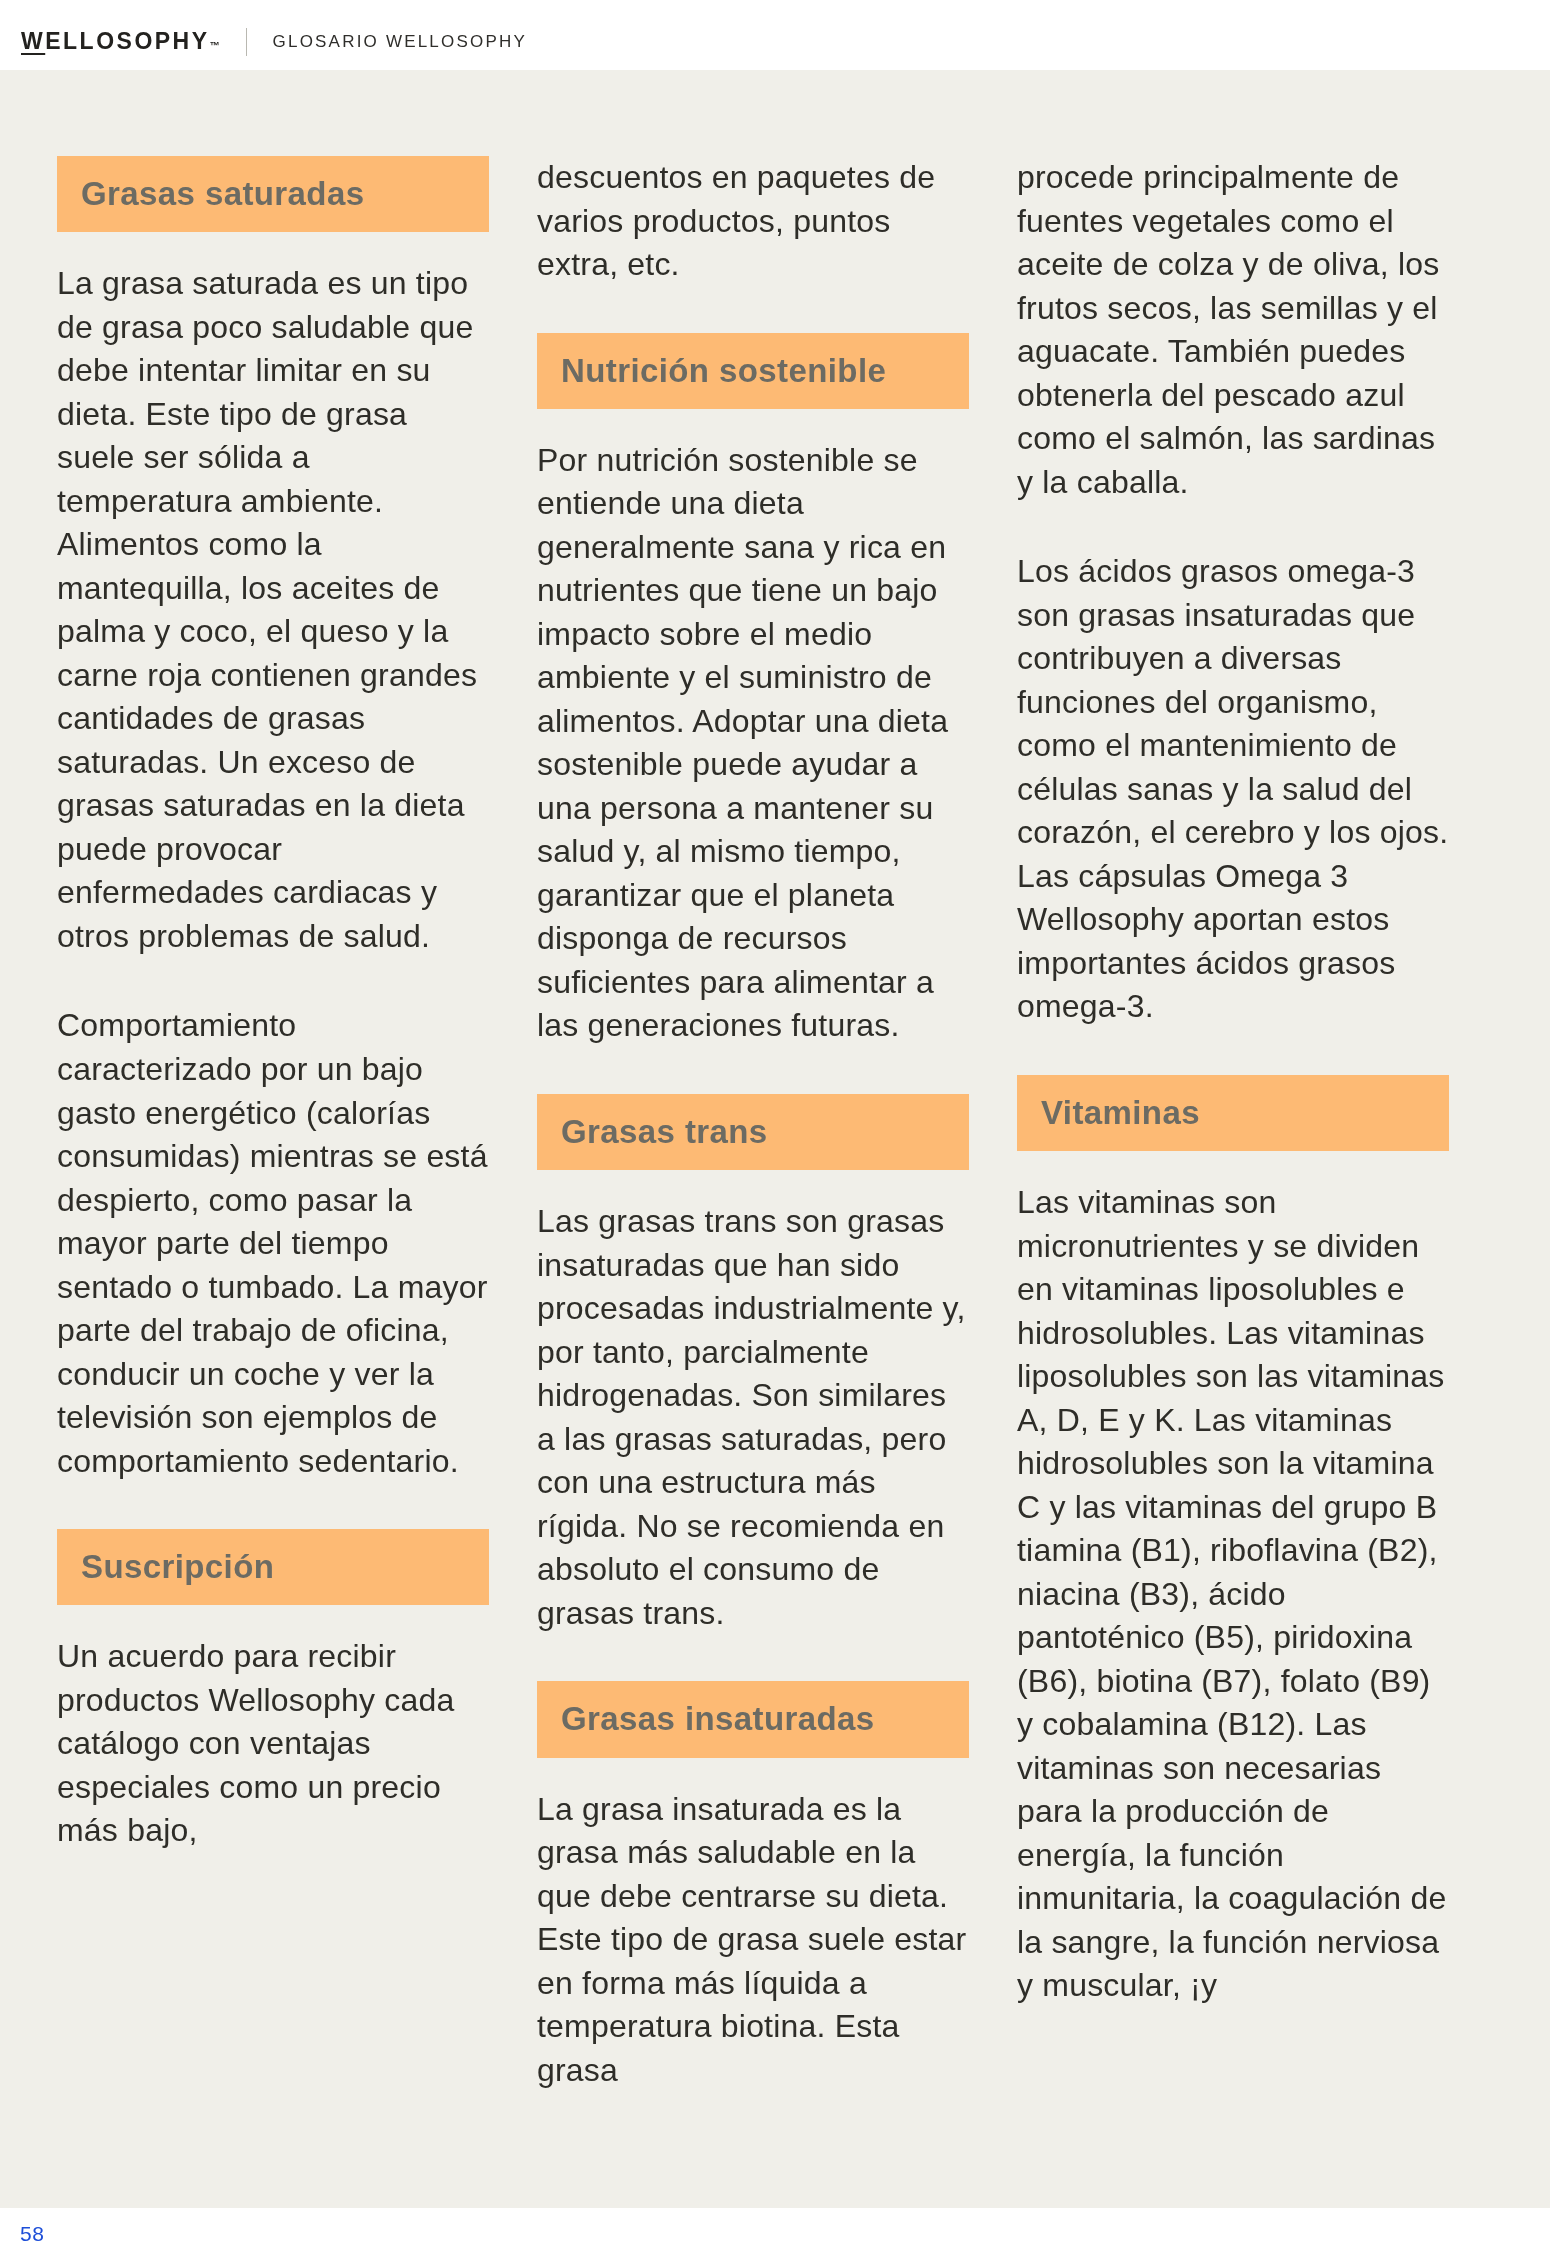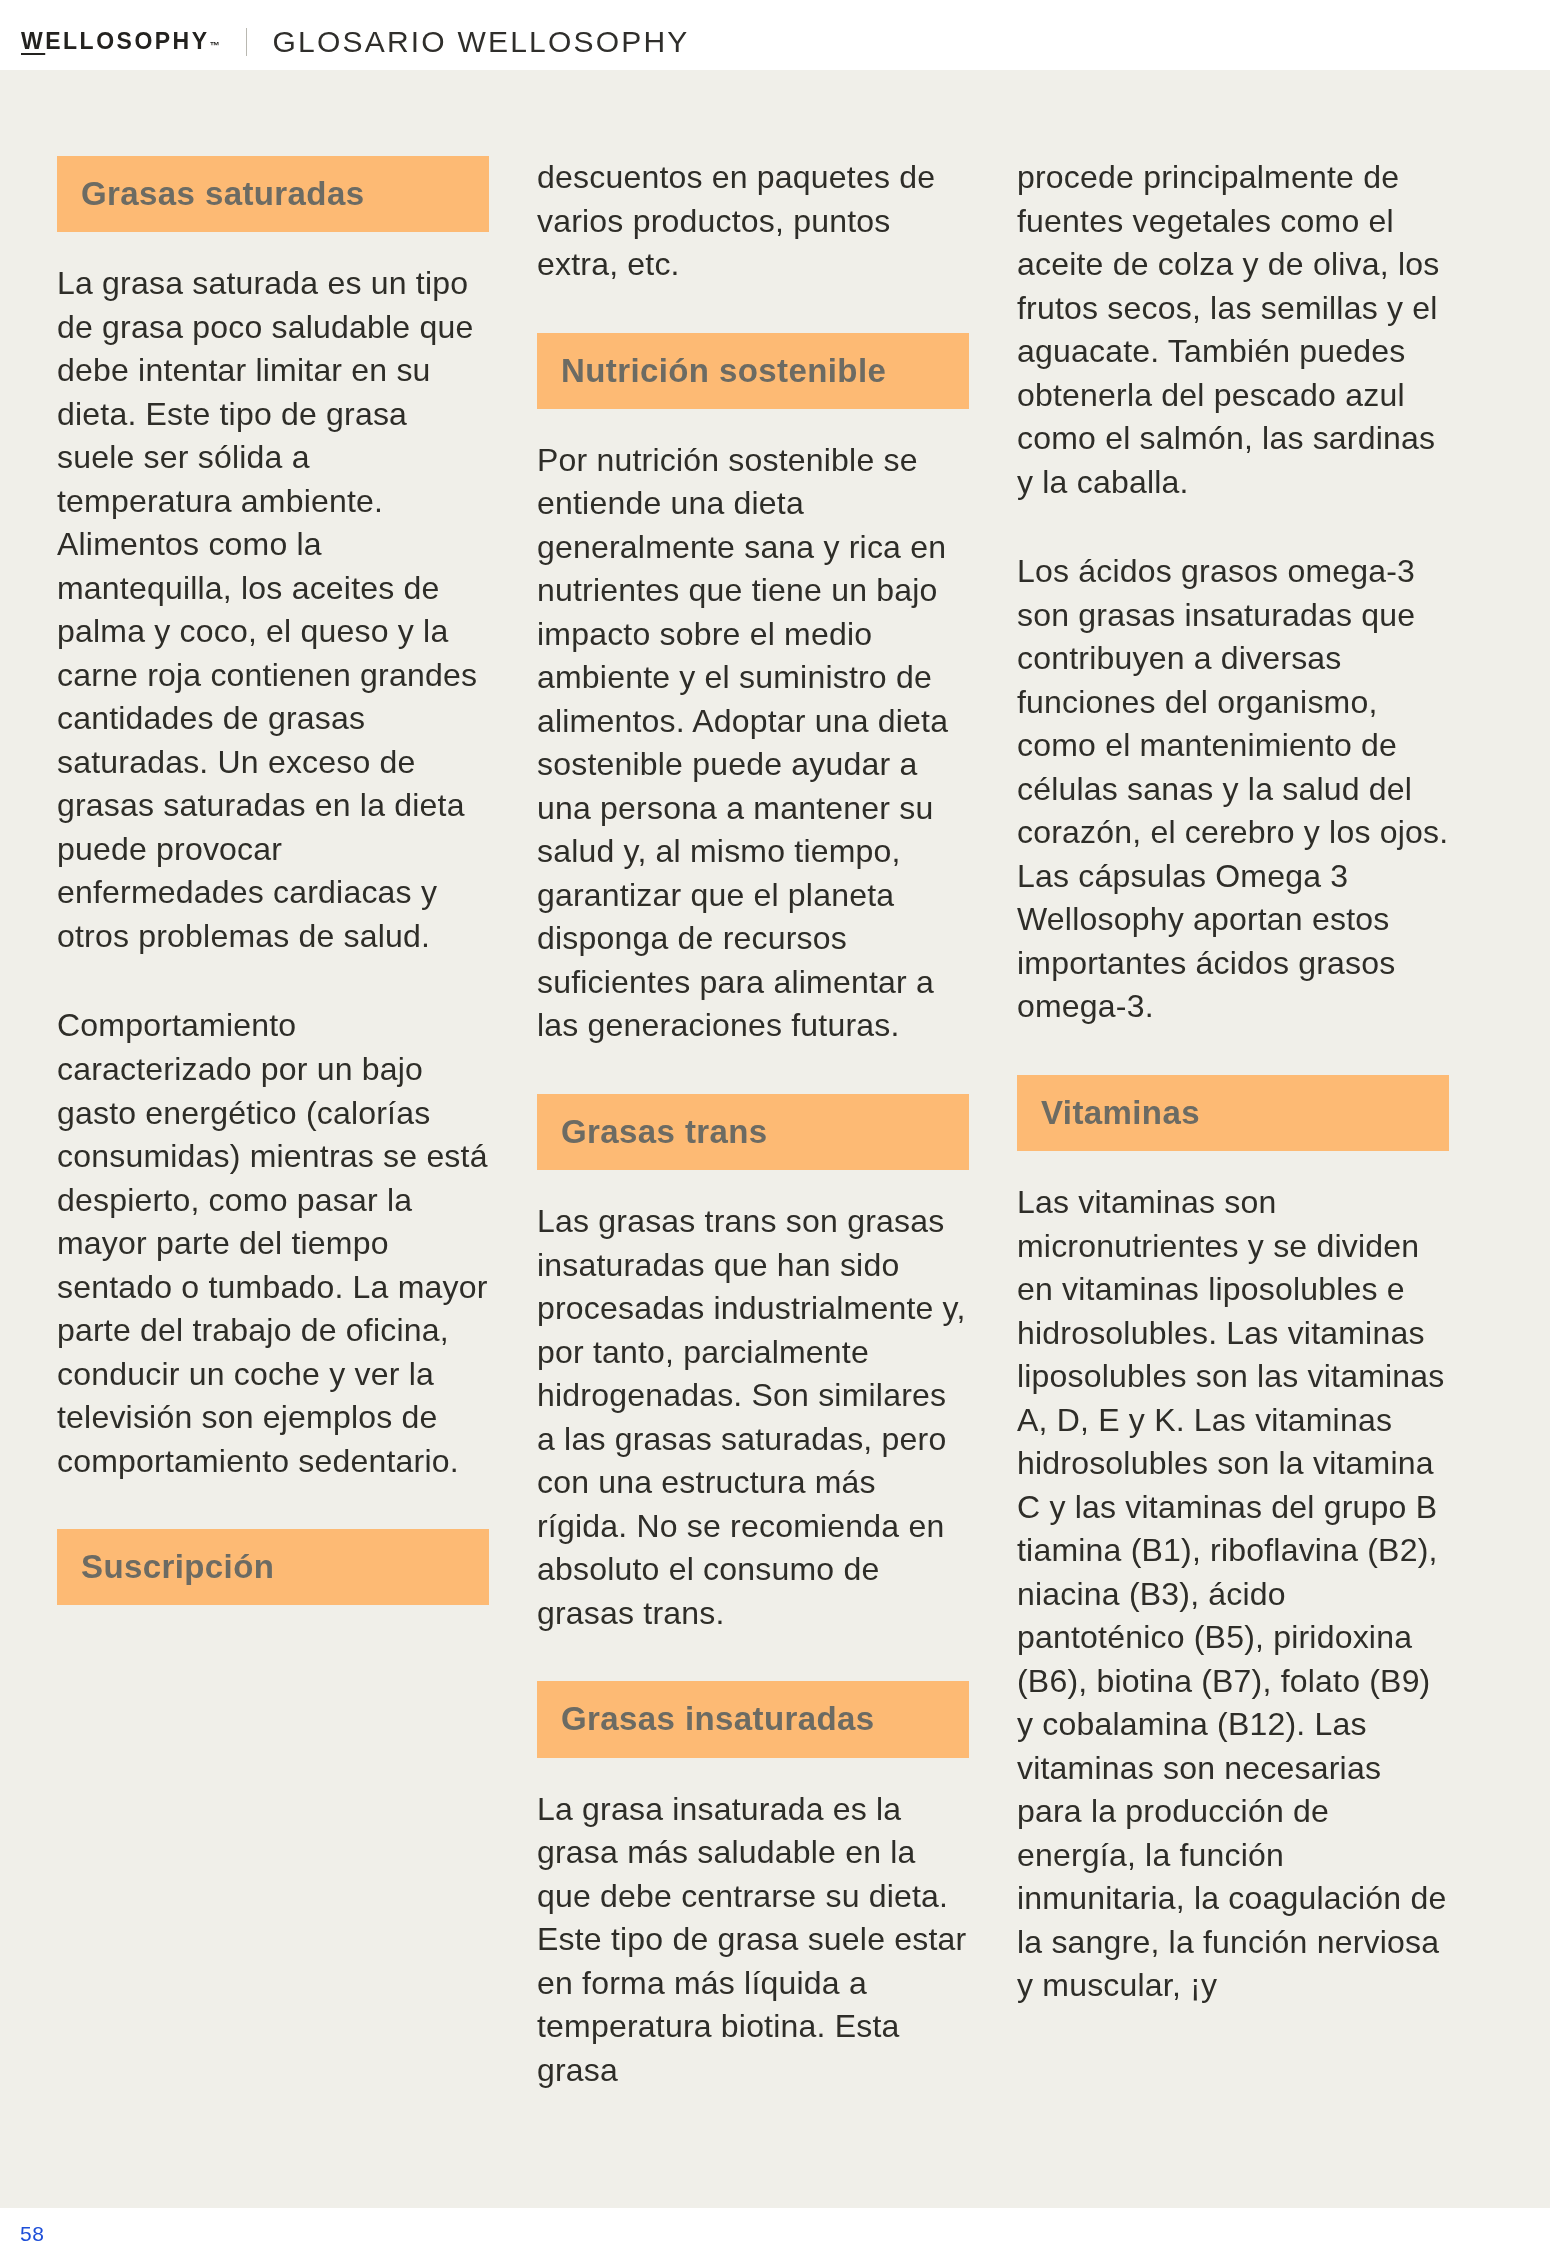--- a/index.html
+++ b/index.html
@@ -40,21 +40,21 @@
     letter-spacing:0;
     vertical-align:baseline;
   }
   .hdr-sep {
     display:inline-block;
     width:0;
     height:28px;
     border-left:1.5px solid #b9b8b1;
   }
   .hdr-title {
-    font-size:30px;
+    font-size:17px;
     font-weight:normal;
     letter-spacing:2.2px;
     color:#2f2e2b;
     white-space:nowrap;
   }
   .content {
     position:absolute;
     top:57px; left:0; right:0;
     bottom:52px;
     display:flex;
@@ -105,20 +105,21 @@
     <span class="hdr-sep"></span>
     <div class="hdr-title">GLOSARIO WELLOSOPHY</div>
   </header>
 
   <main class="content">
     <div class="col">
         <div class="gbox">Grasas saturadas</div>
         <div class="gpara">La grasa saturada es un tipo de grasa poco saludable que debe intentar limitar en su dieta. Este tipo de grasa suele ser sólida a temperatura ambiente. Alimentos como la mantequilla, los aceites de palma y coco, el queso y la carne roja contienen grandes cantidades de grasas saturadas. Un exceso de grasas saturadas en la dieta puede provocar enfermedades cardiacas y otros problemas de salud.</div>
         <div class="gpara">Comportamiento caracterizado por un bajo gasto energético (calorías consumidas) mientras se está despierto, como pasar la mayor parte del tiempo sentado o tumbado. La mayor parte del trabajo de oficina, conducir un coche y ver la televisión son ejemplos de comportamiento sedentario.</div>
         <div class="gbox">Suscripción</div>
+        <div class="gpara">Un acuerdo para recibir productos Wellosophy cada catálogo con ventajas especiales como un precio más bajo,</div>
       </div>
     <div class="col">
         <div class="gpara">descuentos en paquetes de varios productos, puntos extra, etc.</div>
         <div class="gbox">Nutrición sostenible</div>
         <div class="gpara">Por nutrición sostenible se entiende una dieta generalmente sana y rica en nutrientes que tiene un bajo impacto sobre el medio ambiente y el suministro de alimentos. Adoptar una dieta sostenible puede ayudar a una persona a mantener su salud y, al mismo tiempo, garantizar que el planeta disponga de recursos suficientes para alimentar a las generaciones futuras.</div>
         <div class="gbox">Grasas trans</div>
         <div class="gpara">Las grasas trans son grasas insaturadas que han sido procesadas industrialmente y, por tanto, parcialmente hidrogenadas. Son similares a las grasas saturadas, pero con una estructura más rígida. No se recomienda en absoluto el consumo de grasas trans.</div>
         <div class="gbox">Grasas insaturadas</div>
         <div class="gpara">La grasa insaturada es la grasa más saludable en la que debe centrarse su dieta. Este tipo de grasa suele estar en forma más líquida a temperatura biotina. Esta grasa</div>
       </div>

